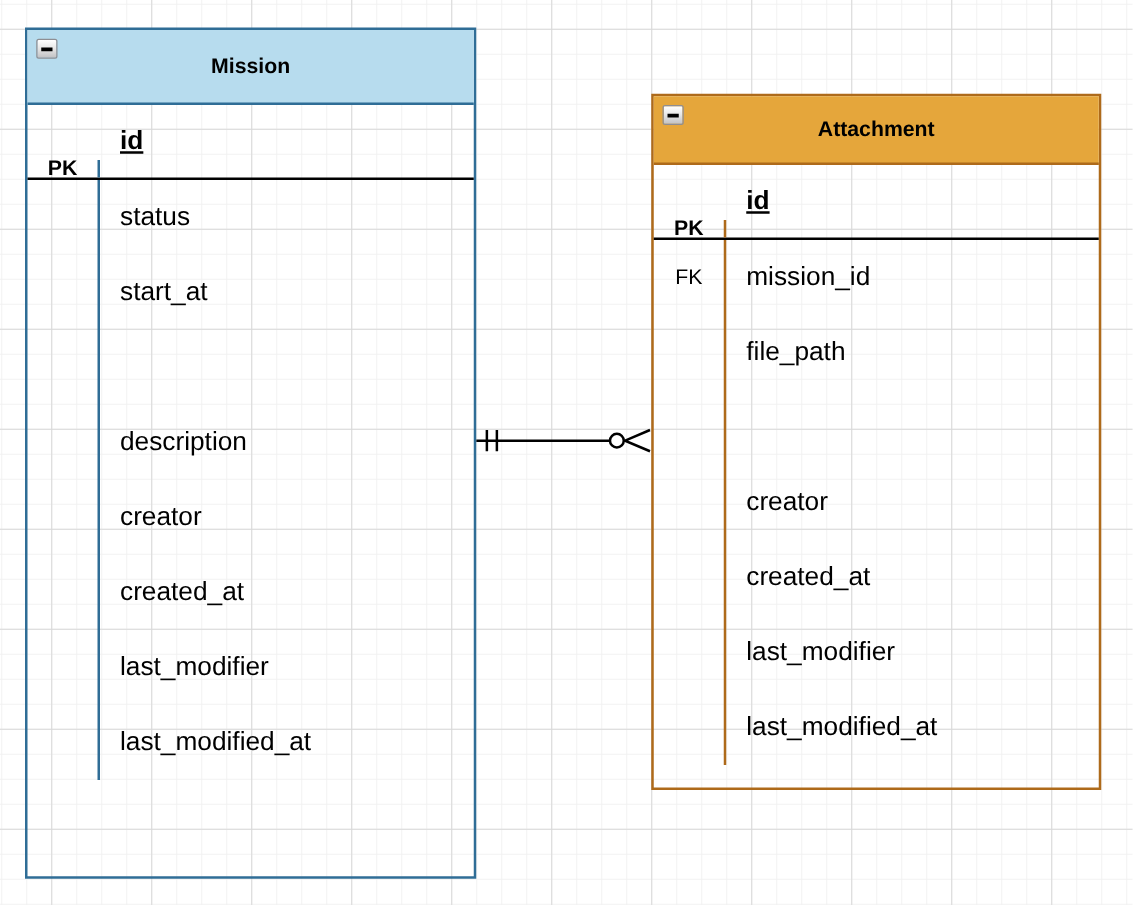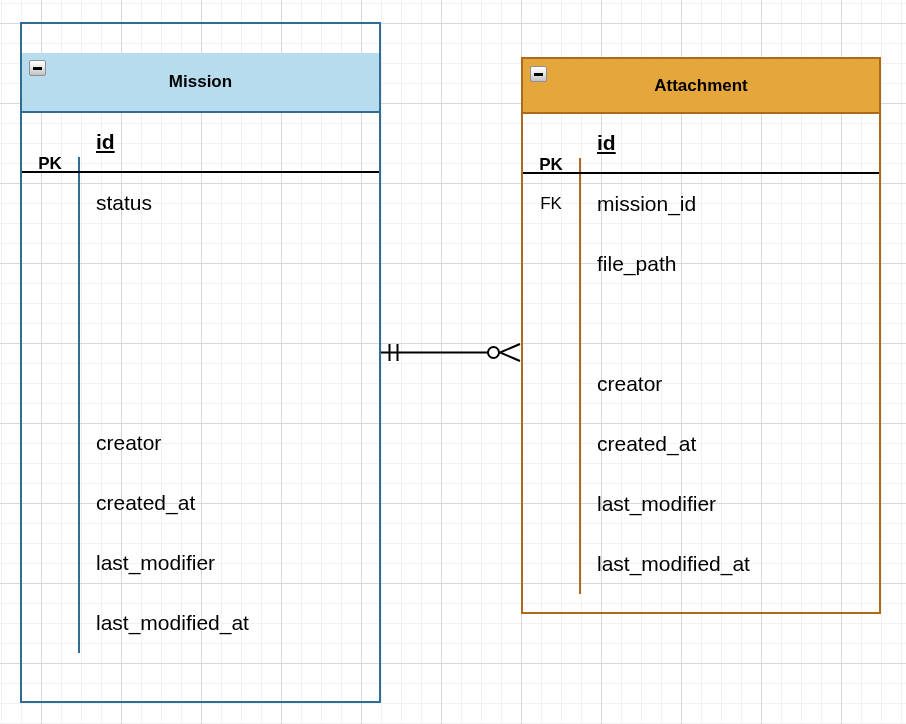--- a/index.html
+++ b/index.html
@@ -22,21 +22,21 @@
   .entity{
     position:absolute;box-sizing:border-box;background:transparent;
   }
   .entity.blue{border:2px solid #2f6d96;}
   .entity.orange{border:2px solid #ae6a1a;}
   .entity-header{
     position:relative;box-sizing:border-box;
     display:flex;align-items:center;justify-content:center;
     font-weight:bold;font-size:17px;
   }
-  .blue .entity-header{background:#b7dcee;border-bottom:2px solid #2f6d96;height:60px;margin-top:29px;}
+  .blue .entity-header{background:#b7dcee;border-bottom:2px solid #2f6d96;height:60px;}
   .orange .entity-header{background:#e5a63b;border-bottom:2px solid #ae6a1a;height:55px;}
   .collapse-btn{
     position:absolute;left:7px;top:7px;width:17px;height:16px;
     box-sizing:border-box;border:1px solid #8e8e93;border-radius:2px;
     background:linear-gradient(180deg,#ffffff 0%,#e8e8e8 45%,#c2c2c4 100%);
     display:flex;align-items:center;justify-content:center;cursor:pointer;
   }
   .minus-bar{width:9px;height:3px;background:#000;}
   .row{display:flex;height:60px;box-sizing:border-box;}
   .row.pk-row{border-bottom:2px solid #000;}
@@ -48,21 +48,21 @@
   .blue .key-cell{border-right:2px solid #2f6d96;}
   .orange .key-cell{border-right:2px solid #ae6a1a;}
   .pk-row .key-cell{font-weight:bold;margin-top:44px;}
   .field-cell{
     flex:1;display:flex;align-items:center;
     padding-left:16px;font-size:21px;box-sizing:border-box;
   }
   .pk-row .field-cell span{font-weight:bold;text-decoration:underline;}
   
   .entity.mission{left:20px;top:22px;width:361px;height:681px;}
-  .entity.attachment{left:521px;top:57px;width:360px;height:557px;}
+  .entity.attachment{left:521px;top:75px;width:360px;height:557px;}
   .edge-svg{position:absolute;left:0;top:0;pointer-events:none;}
 </style>
 </head>
 <body>
 
 <div class="canvas">
 
   <svg class="edge-svg" width="906" height="724" viewBox="0 0 906 724">
     <g stroke="#000000" stroke-width="2" fill="none">
       <line x1="381" y1="352.5" x2="488" y2="352.5"></line>
@@ -91,26 +91,32 @@
         </div>
     </div>
     <div class="row">
       <div class="key-cell"></div>
       <div class="field-cell">
           <span>status</span>
         </div>
     </div>
     <div class="row">
       <div class="key-cell"></div>
+      <div class="field-cell">
+          <span>start_at</span>
+        </div>
     </div>
     <div class="row">
       <div class="key-cell"></div>
     </div>
     <div class="row">
       <div class="key-cell"></div>
+      <div class="field-cell">
+          <span>description</span>
+        </div>
     </div>
     <div class="row">
       <div class="key-cell"></div>
       <div class="field-cell">
           <span>creator</span>
         </div>
     </div>
     <div class="row">
       <div class="key-cell"></div>
       <div class="field-cell">

